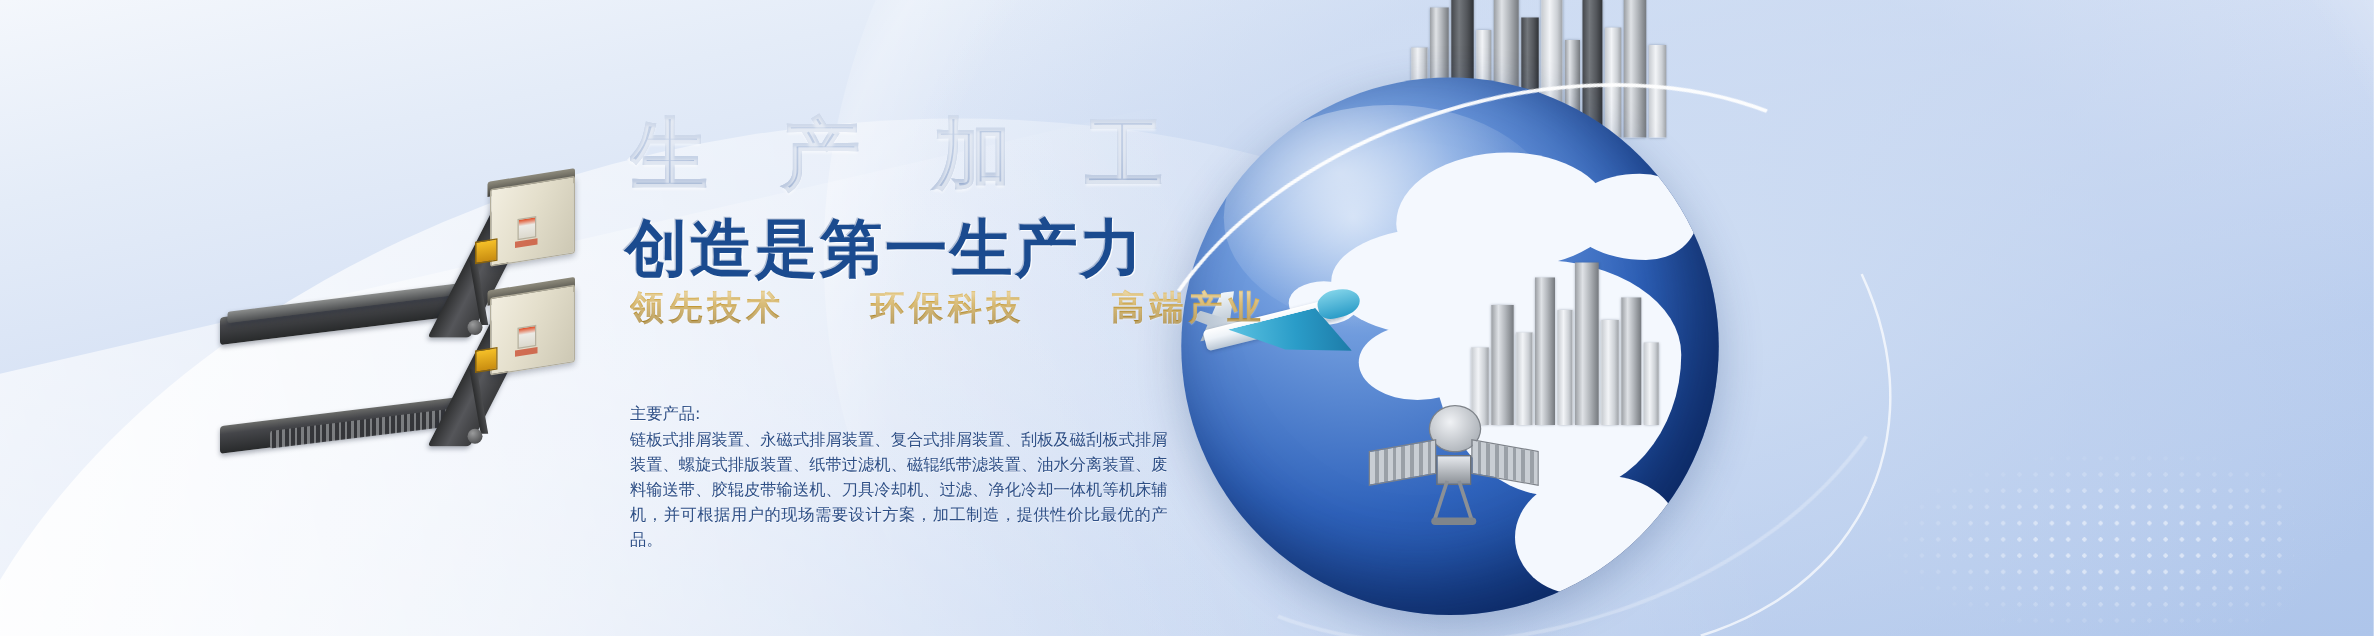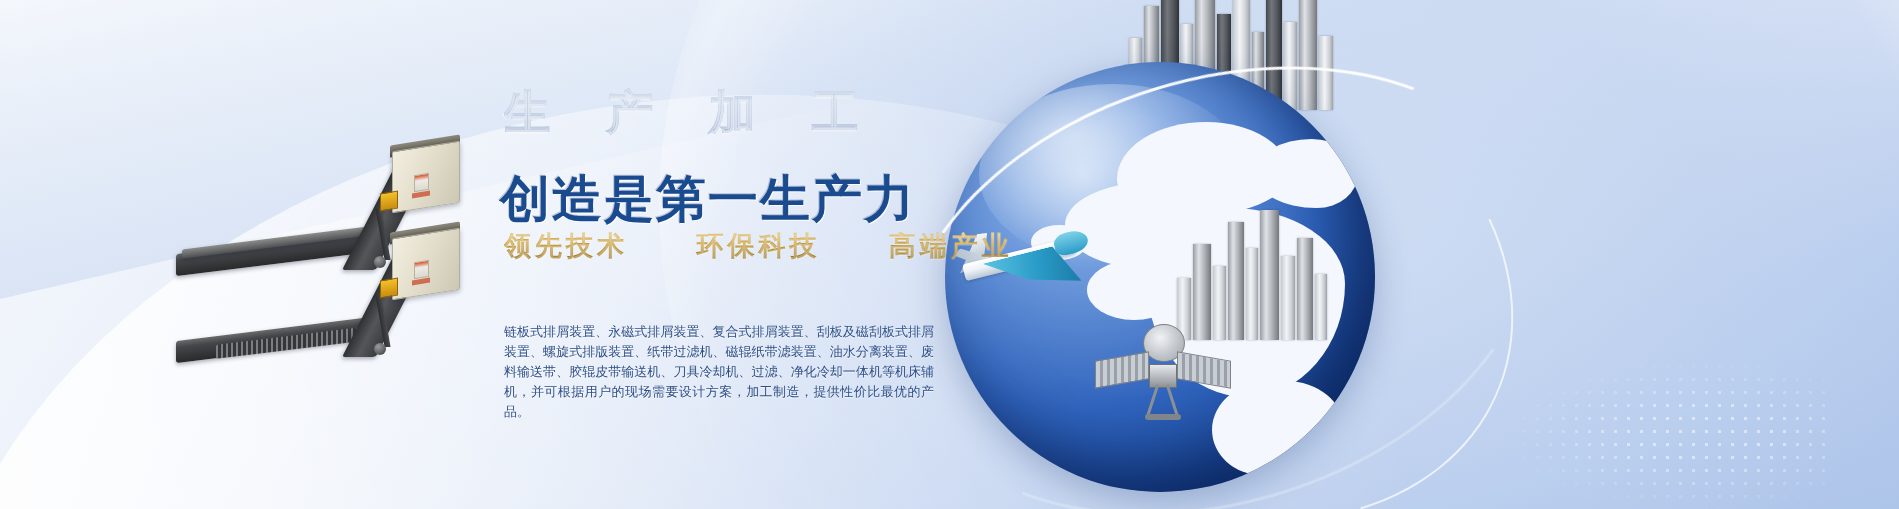--- a/index.html
+++ b/index.html
@@ -72,22 +72,22 @@
     background:radial-gradient(circle at 35% 30%,#9a9b9c,#37383a);}
   .mesh{
     position:absolute;left:40px;top:110px;width:160px;height:14px;transform:skewY(-7deg);
     background-image:repeating-linear-gradient(90deg,#7f8184 0 2px,#35363a 2px 5px);
     opacity:.95;border-radius:2px;
   }
 
   
   .headline{
     position:absolute;left:504px;top:82px;
-    font-size:46px;letter-spacing:22px;font-weight:700;
-    font-family:Liberation Sans, sans-serif;
+    font-size:62px;letter-spacing:22px;font-weight:700;
+    font-family:Liberation Serif, serif;
     background:linear-gradient(180deg,#9fb3d4 0%,#8ba4cd 45%,#5c7bb0 100%);
     -webkit-background-clip:text;background-clip:text;color:transparent;
     -webkit-text-stroke:1px rgba(255,255,255,.55);
     text-shadow:0 2px 2px rgba(255,255,255,.45);
     white-space:nowrap;
   }
   .subhead{
     position:absolute;left:500px;top:166px;
     font-size:50px;font-weight:700;letter-spacing:2px;
     font-family:"DejaVu Sans","Liberation Sans",sans-serif;
@@ -279,16 +279,17 @@
 
   <div class="tagline">
     <span>领先技术</span>
     <span class="gap"></span>
     <span>环保科技</span>
     <span class="gap"></span>
     <span>高端产业</span>
   </div>
 
   <div class="prod">
+    <span class="lbl">主要产品:</span>
     <span class="body">链板式排屑装置、永磁式排屑装置、复合式排屑装置、刮板及磁刮板式排屑装置、螺旋式排版装置、纸带过滤机、磁辊纸带滤装置、油水分离装置、废料输送带、胶辊皮带输送机、刀具冷却机、过滤、净化冷却一体机等机床辅机，并可根据用户的现场需要设计方案，加工制造，提供性价比最优的产品。</span>
   </div>
 
 </div>
 
 </body></html>

